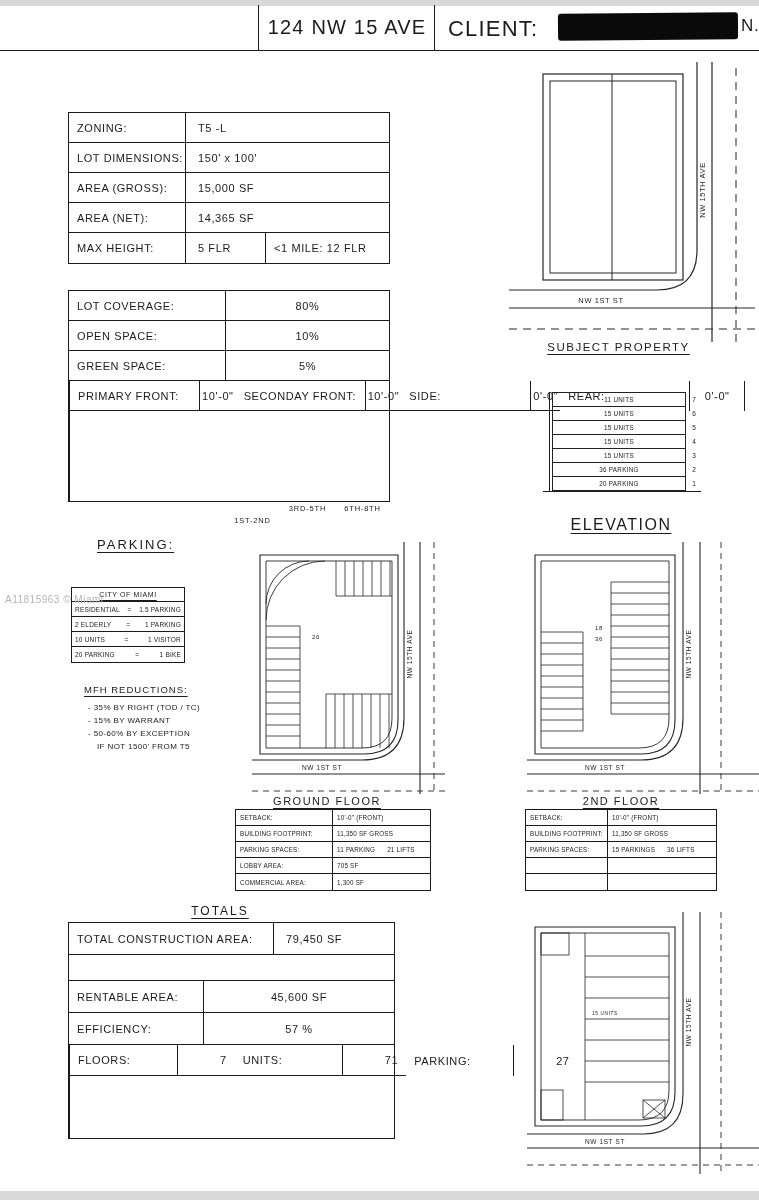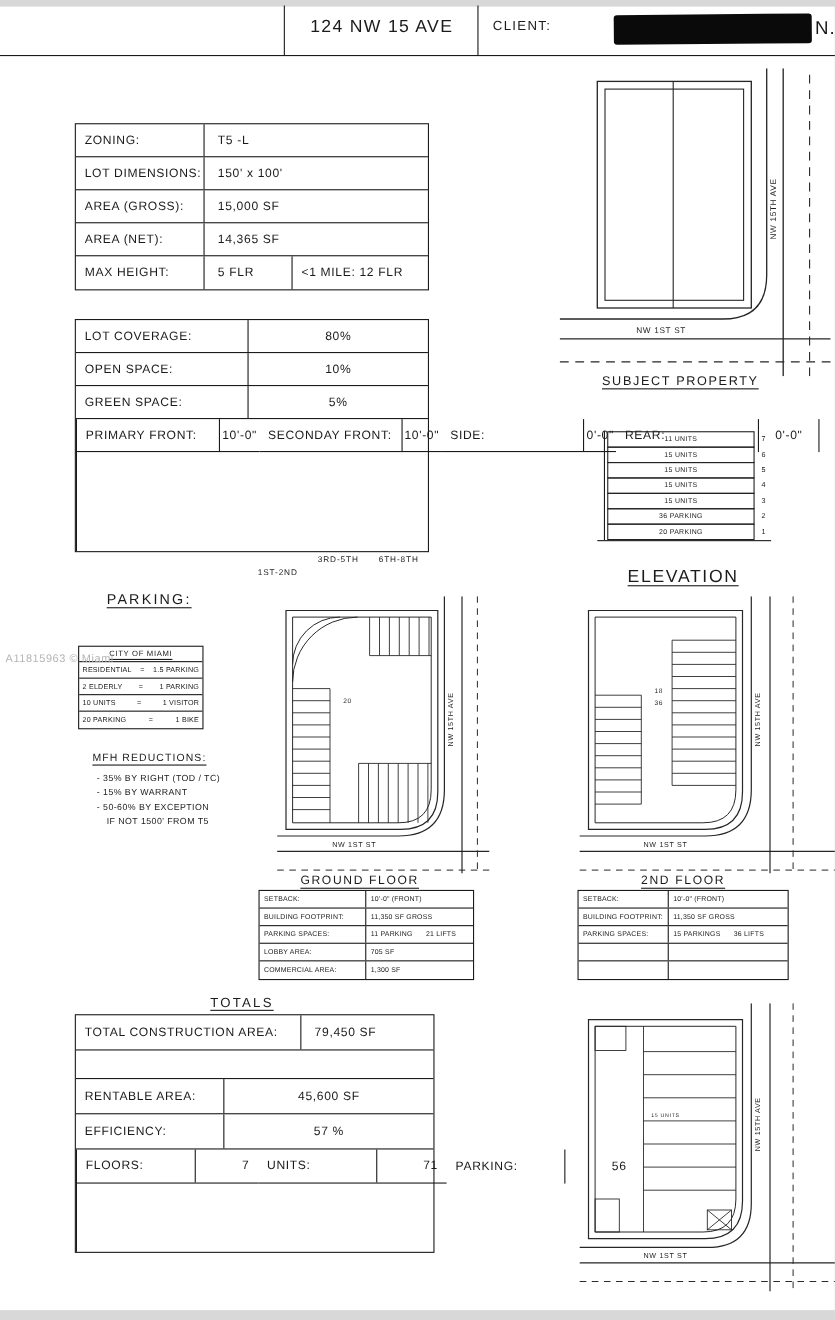--- a/index.html
+++ b/index.html
@@ -45,23 +45,23 @@
 </style>
 </head>
 <body>
 
 <div class="page">
 
   <div class="strip" style="top:0;height:6px"></div>
   <div class="strip" style="top:1191px;height:9px"></div>
 
   <div class="vline" style="left:258px;top:5px;height:45px"></div>
-  <div class="txt ctr" style="left:262px;top:16px;width:170px;font-size:16px;letter-spacing:1.2px">124 NW 15 AVE</div>
+  <div class="txt ctr" style="left:262px;top:16px;width:170px;font-size:20px;letter-spacing:1.2px">124 NW 15 AVE</div>
   <div class="vline" style="left:434px;top:5px;height:45px"></div>
-  <div class="txt" style="left:448px;top:16px;font-size:12px;letter-spacing:1.2px">CLIENT:</div>
+  <div class="txt" style="left:448px;top:16px;font-size:22px;letter-spacing:1.2px">CLIENT:</div>
   <div class="redact" style="left:558px;top:13px;width:180px;height:27px"></div>
   <div class="txt" style="left:741px;top:16px;font-size:17px">N.</div>
   <div class="hline" style="left:0;top:50px;width:759px"></div>
 
   <div class="tbl fs11" style="left:68px;top:112px;width:322px">
     <div class="tr h30">
       <div class="td" style="width:117px">ZONING:</div>
       <div class="td val" style="padding-left:12px">T5 -L</div>
     </div>
     <div class="tr h30">
@@ -332,21 +332,21 @@
         <div class="tr h31">
           <div class="td" style="width:108px">FLOORS:</div>
           <div class="td val" style="padding-left:42px">7</div>
         </div>
         <div class="tr h31">
           <div class="td" style="width:108px">UNITS:</div>
           <div class="td val" style="padding-left:42px">71</div>
         </div>
         <div class="tr h31">
           <div class="td" style="width:108px">PARKING:</div>
-          <div class="td val" style="padding-left:42px">56</div>
+          <div class="td val" style="padding-left:42px">27</div>
         </div>
       </div>
     </div>
   </div>
 
   <svg style="left:525px;top:912px" width="234" height="262" viewBox="0 0 234 262">
     <g fill="none" stroke="#262626" stroke-width="1.1">
       <path d="M10,15 H150 V180 Q150,214 116,214 H10 Z"></path>
       <path d="M16,21 H144 V178 Q144,208 114,208 H16 Z" stroke-width="0.9"></path>
       <path stroke-width="0.8" d="M60,21 V208 M60,44 H144 M60,65 H144 M60,86 H144 M60,107 H144 M60,128 H144 M60,149 H144 M60,170 H144"></path>

